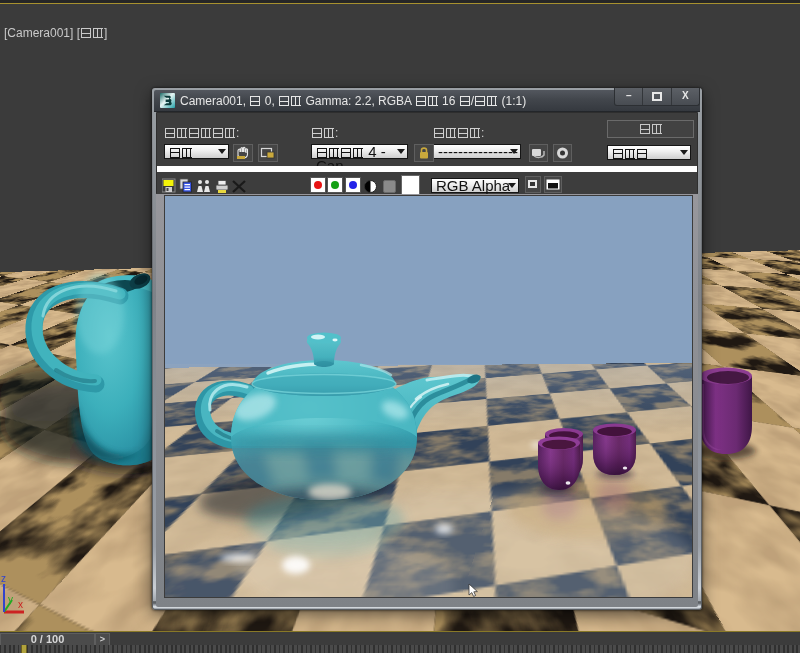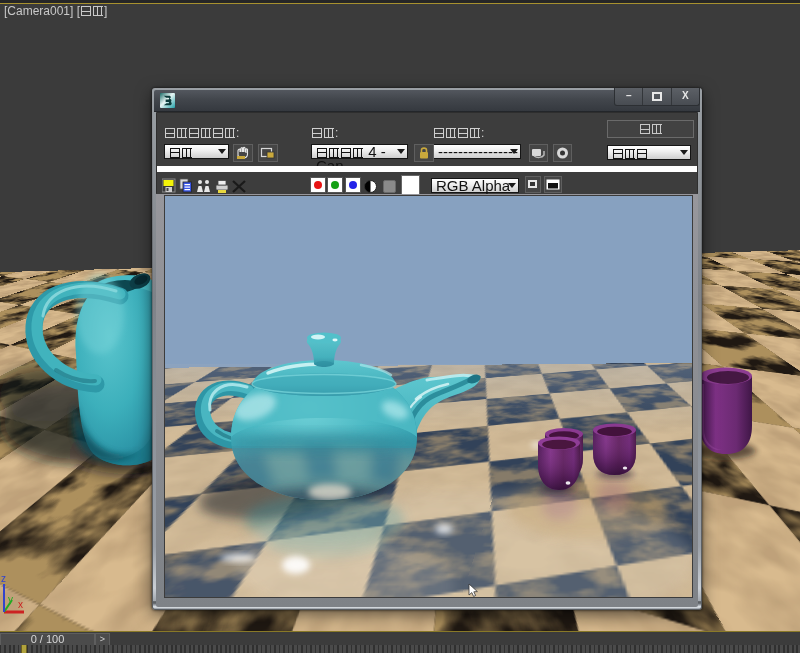--- a/index.html
+++ b/index.html
@@ -1,25 +1,25 @@
 <!DOCTYPE html>
 <html><head><meta charset="utf-8">
 <style>
 html,body{margin:0;padding:0;width:800px;height:653px;overflow:hidden;background:#3b3b3b;font-family:"Liberation Sans",sans-serif;}
 #stage{position:relative;width:800px;height:653px;overflow:hidden;}
 
 #topstrip{position:absolute;left:0;top:0;width:800px;height:3px;background:#262626;border-bottom:1px solid #a8912e;z-index:1;}
-#vplabel{position:absolute;left:4px;top:4px;color:#c9c9c9;font-size:12px;z-index:6;letter-spacing:0px;text-align:center;}
+#vplabel{position:absolute;left:4px;top:26px;color:#c9c9c9;font-size:12px;z-index:6;letter-spacing:0px;text-align:center;}
 #vpscene{position:absolute;left:0;top:4px;width:800px;height:627px;overflow:hidden;background:#3b3b3b;z-index:0;}
 #vpfloorwrap{position:absolute;left:0;top:0;width:800px;height:627px;overflow:hidden;}
 #vproll{position:absolute;left:-30px;top:-30px;width:860px;height:687px;transform:rotate(-1.57deg);}
 #vppersp{position:absolute;left:30px;top:30px;width:800px;height:627px;perspective:293px;perspective-origin:400px 142px;}
 #vpfloor{position:absolute;left:-900px;top:-103.6px;width:2600px;height:705px;transform-origin:1300px 595px;transform:rotateX(90deg);}
 
-#timerow{position:absolute;left:0;top:631px;width:800px;height:13px;background:#3c3c3c;z-index:5;border-top:1px solid #8a7a28;}
+#timerow{position:absolute;left:0;top:631px;width:800px;height:13px;background:#3c3c3c;z-index:5;border-top:1px solid #8a7a28;font-weight:bold;}
 #timethumb{position:absolute;left:0;top:1px;width:93px;height:11px;background:#4b4b4b;border:1px solid #5e5e5e;color:#d8d8d8;font-size:11px;text-align:center;line-height:11px;}
 #timenext{position:absolute;left:95px;top:1px;width:13px;height:11px;background:#4b4b4b;border:1px solid #5e5e5e;color:#d0d0d0;font-size:9px;text-align:center;line-height:11px;}
 #trackbar{position:absolute;left:0;top:645px;width:800px;height:8px;background:#4a4a4a;z-index:5;}
 #trackticks{position:absolute;left:0;top:0;width:800px;height:8px;background:repeating-linear-gradient(90deg,#303030 0 1.5px,transparent 1.5px 4.5px);}
 #trackthumb{position:absolute;left:21px;top:0;width:4px;height:8px;background:#b0a23c;border-left:1px solid #6a5f20;border-right:1px solid #6a5f20;}
 
 #win{position:absolute;left:152px;top:88px;width:550px;height:522px;z-index:10;border-radius:3px;box-shadow:0 5px 16px rgba(0,0,0,0.55), 0 0 3px rgba(0,0,0,0.8);background:linear-gradient(180deg,#9a9ea3,#6d7176 30%,#585c60);}
 #winborder{position:absolute;left:1px;top:1px;right:1px;bottom:1px;border-radius:2px;background:linear-gradient(180deg,#9aa0a5 0%, #7e8288 40%, #9aa0a8 88%, #c9ced4 96%, #8a9098 100%);}
 #titlebar{position:absolute;left:2px;top:2px;right:2px;height:21px;border-radius:2px 2px 0 0;background:linear-gradient(180deg,#53575e 0%,#42464c 45%,#35393f 100%);border-bottom:1px solid #23262a;}
 #titleicon{position:absolute;left:6px;top:3px;width:15px;height:15px;}
@@ -184,20 +184,21 @@
           <defs>
             <linearGradient id="mx" x1="0" y1="0" x2="1" y2="1">
               <stop offset="0%" stop-color="#1a6a66"></stop>
               <stop offset="45%" stop-color="#e8f6f4"></stop>
               <stop offset="100%" stop-color="#20a0a8"></stop>
             </linearGradient>
           </defs>
           <rect width="16" height="16" rx="1" fill="url(#mx)"></rect>
           <path d="M4,3 L10,3 C12,3 12,6 10,6 C12,6 13,8 11.5,9.5 C13,10 13,13 10.5,13 L4,13 L7,11 L9,11 C10,11 10,9.5 9,9.5 L6,9.5 L6,7 L9,7 C10,7 10,5 9,5 L6.5,5 Z" fill="#0c3b3b"></path>
         </svg>
+        <div id="titletext">Camera001, <i class="cj"></i> 0, <i class="cj"></i><i class="cj2"></i> Gamma: 2.2, RGBA <i class="cj"></i><i class="cj2"></i> 16 <i class="cj"></i>/<i class="cj"></i><i class="cj2"></i> (1:1)</div>
     </div>
     <div id="winbtns">
         <div class="wbtn">–</div>
         <div class="wbtn"><span style="display:inline-block;width:6px;height:5px;border:2px solid #e8e8e8;margin-top:4px;"></span></div>
         <div class="wbtn">X</div>
       </div>
     <div id="toolpanel">
       <div class="lbl" style="left:7px;top:13px;"><i class="cj"></i><i class="cj2"></i><i class="cj"></i><i class="cj2"></i><i class="cj"></i><i class="cj2"></i>:</div>
       <div class="combo" style="left:7px;top:31px;width:65px;"><i class="cj"></i><i class="cj2"></i><div class="arr"></div></div>
       <div class="lbl" style="left:154px;top:13px;"><i class="cj"></i><i class="cj2"></i>:</div>

